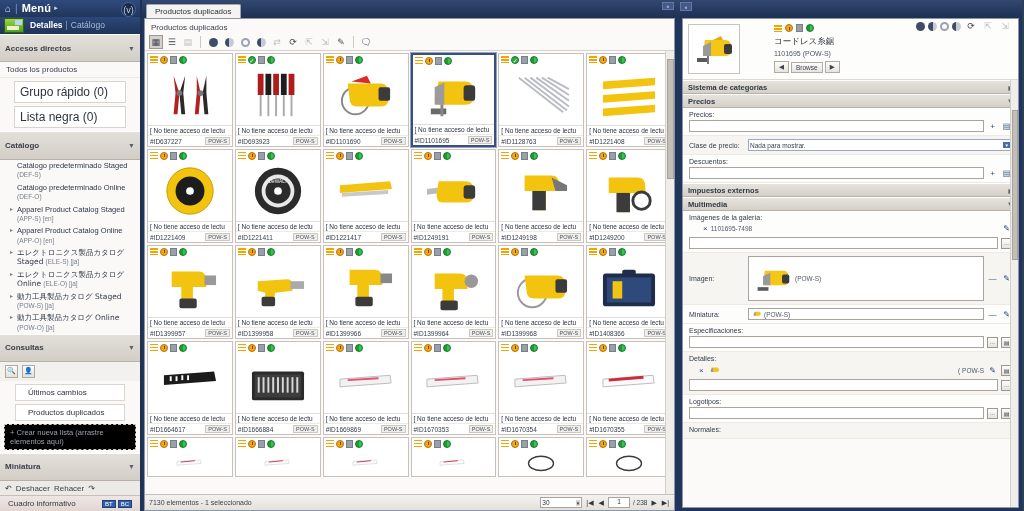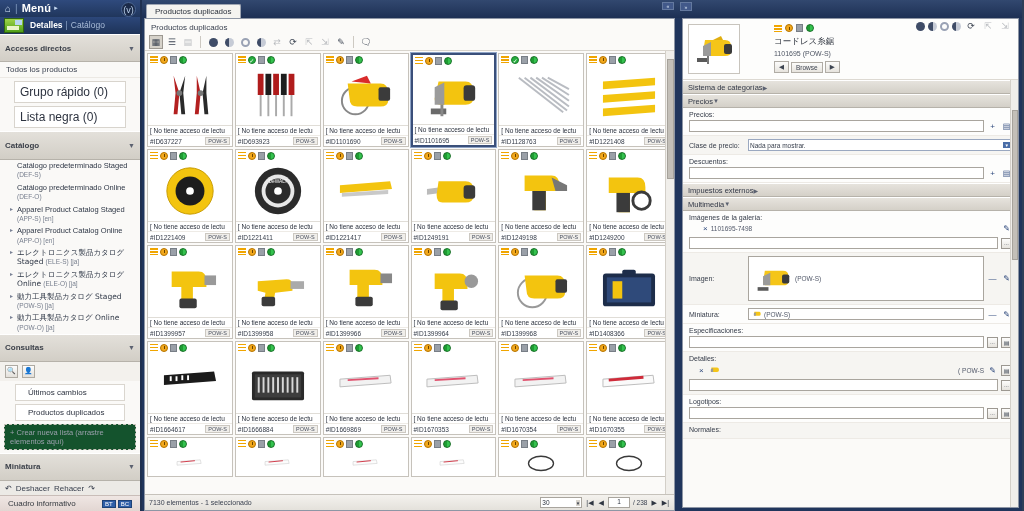--- a/index.html
+++ b/index.html
@@ -88,21 +88,21 @@
   .cat-item .code { color: #777f8e; font-size: 6.5px; }
   .jp { font-family: "DejaVu Sans", sans-serif; font-size: 7.5px; }
   .q-icons { display: flex; gap: 4px; padding: 3px 5px; background: #f3f1ed; }
   .q-btn {
     width: 13px; height: 13px; background: linear-gradient(#fdfdfd,#e3e0da);
     border: 1px solid #aeaaa2; display: flex; align-items: center;
     justify-content: center; font-size: 7px; color: #3f4busy;
     color: #3f4654;
   }
   .q-list { margin: 3px 15px; padding: 3px 12px; font-size: 8px; background: #fff; border: 1px solid #dad6cf; color: #2d3340; }
-  .q-new { margin: 3px 4px; padding: 3px 5px; font-size: 7.5px; background: #14532d; border: 1px dashed #cbc7bf; color: #9aa0ac; }
+  .q-new { margin: 3px 4px; padding: 3px 5px; font-size: 7.5px; background: #000000; border: 1px dashed #cbc7bf; color: #9aa0ac; }
   .hist-row { padding: 3px 5px; font-size: 8px; color: #39404e; display: flex; gap: 4px; align-items: center; }
   .hist-none { padding: 3px 6px; font-size: 8px; color: #4a5160; background: #faf9f7; }
   .sb-footer {
     position: absolute; bottom: 0; left: 0; right: 0;
     height: 16px; background: linear-gradient(#efe6e3,#e2d6d2);
     border-top: 1px solid #c9bdb8;
     display: flex; align-items: center; padding: 0 8px;
     font-size: 8px; color: #34393f; justify-content: space-between;
   }
   .badges { display: flex; gap: 2px; }
@@ -247,22 +247,22 @@
   .r-browse { display: flex; gap: 2px; margin-top: 4px; align-items: center; }
   .r-bbtn {
     background: linear-gradient(#fcfcfb,#e7e4de); border: 1px solid #b0aca5;
     font-size: 6.5px; padding: 1px 4px; color: #3e4552;
   }
   .r-actions { position: absolute; right: 10px; top: 19px; display: flex; gap: 3px; align-items: center; }
   .r-scroll { flex: 1; overflow: hidden; position: relative; }
   .r-sect {
     height: 14px; background: linear-gradient(#e6e3dd,#d4d0c8);
     border-top: 1px solid #fff; border-bottom: 1px solid #b6b2aa;
-    display: flex; align-items: center; 
-    padding: 0 5px; font-size: 7.5px; font-weight: normal; color: #323846;
+    display: flex; align-items: center; justify-content: space-between;
+    padding: 0 5px; font-size: 7.5px; font-weight: bold; color: #323846;
   }
   .r-sect .tw { font-size: 6px; color: #5b6170; }
   .r-field { padding: 3px 6px; border-bottom: 1px solid #edeae5; background: #fdfdfc; }
   .r-field.alt { background: #f6f5f2; }
   .r-lbl { font-size: 7px; color: #333a47; margin-bottom: 2px; }
   .r-row { display: flex; align-items: center; gap: 3px; }
   .r-input { flex: 1; height: 12px; background: #fff; border: 1px solid #a9a59e; }
   .r-input.tall { height: 45px; display:flex; align-items:center; }
   .r-sel {
     flex: 1; height: 12px; background: #fff; border: 1px solid #9aa8c0;

